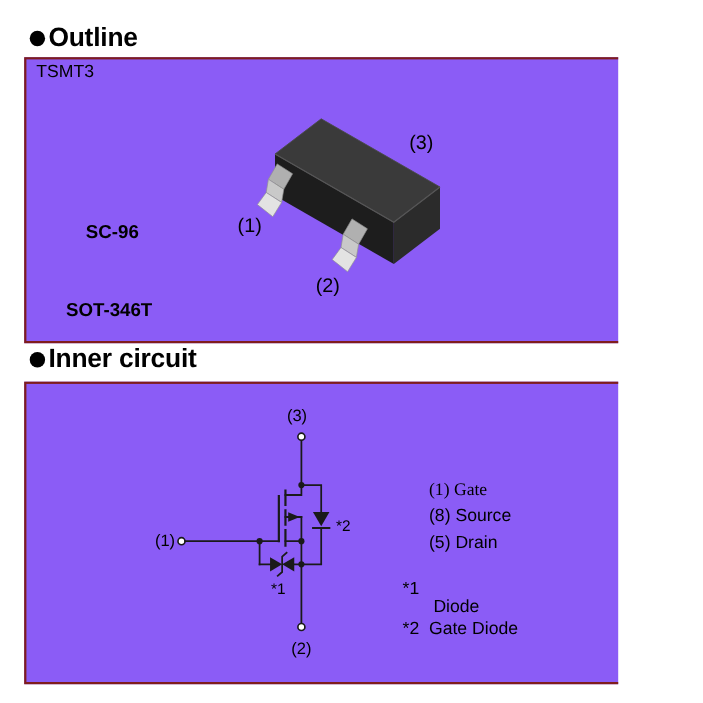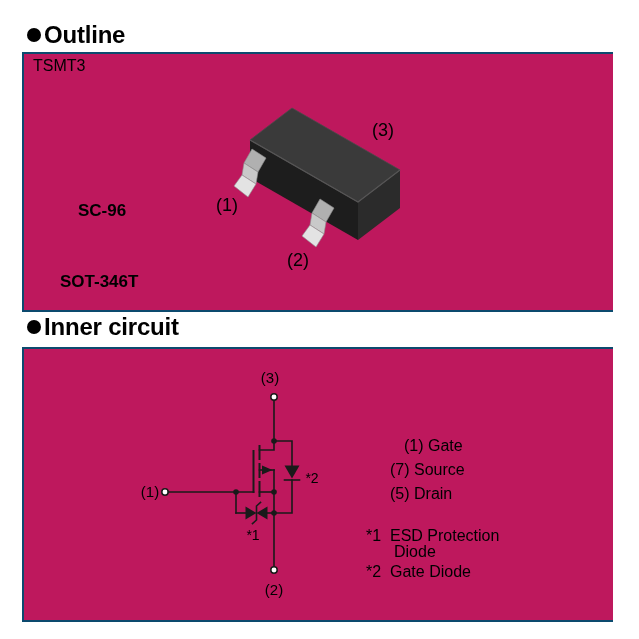--- a/index.html
+++ b/index.html
@@ -1,21 +1,21 @@
 <!DOCTYPE html>
 <html><head>
 <meta charset="utf-8">
 <style>
   html,body{margin:0;padding:0;background:#ffffff;}
-  #page{position:relative;width:613px;height:639px;background:#ffffff;
+  #page{position:relative;width:562px;height:639px;background:#ffffff;
         font-family:"Liberation Sans", sans-serif;color:#000;overflow:hidden;}
   .hdr{position:absolute;display:flex;align-items:center;gap:3px;}
   .hdr .dot{width:14px;height:14px;border-radius:50%;background:#000;flex:0 0 auto;}
   .hdr .txt{font-size:24px;font-weight:bold;letter-spacing:-0.2px;line-height:1;}
-  .panel{position:absolute;border:2px solid #0c4a6e;background:#be185d;}
+  .panel{position:absolute;border:2px solid #7f1d1d;background:#8b5cf6;}
   .lbl{position:absolute;white-space:nowrap;line-height:1.15;}
   .ctr{transform:translate(-50%,-50%);}
   .f14{font-size:14px;}
   .f15{font-size:15px;}
   .f16{font-size:16px;}
   .f17{font-size:17px;font-weight:bold;}
   .f18{font-size:18px;}
   svg{position:absolute;left:0;top:0;}
   .cw{stroke:#1a1a1a;stroke-width:1.6;fill:none;stroke-linecap:square;}
   .cw2{stroke:#1a1a1a;stroke-width:2;fill:none;stroke-linecap:square;}
@@ -117,23 +117,22 @@
         <circle class="term" cx="250" cy="221" r="3.2"></circle>
       </g>
     </svg>
 
     <span class="lbl f15 ctr" style="left:246px;top:29px;">(3)</span>
     <span class="lbl f15 ctr" style="left:126px;top:143px;">(1)</span>
     <span class="lbl f15 ctr" style="left:250px;top:241px;">(2)</span>
     <span class="lbl f14 ctr" style="left:229px;top:186px;">*1</span>
     <span class="lbl f14 ctr" style="left:288px;top:129px;">*2</span>
 
-    <span class="lbl f16" style="left:380px;top:88px;">(1) Gate</span>
-    <span class="lbl f16" style="left:366px;top:112px;">(7) Source</span>
+    <span class="lbl f16" style="left:366px;top:88px;font-family:Liberation Serif, serif;">(1) Gate</span>
+    <span class="lbl f16" style="left:366px;top:112px;">(8) Source</span>
     <span class="lbl f16" style="left:366px;top:136px;">(5) Drain</span>
     <span class="lbl f16" style="left:342px;top:178px;">*1</span>
-    <span class="lbl f16" style="left:366px;top:178px;">ESD Protection</span>
     <span class="lbl f16" style="left:370px;top:194px;">Diode</span>
     <span class="lbl f16" style="left:342px;top:214px;">*2</span>
     <span class="lbl f16" style="left:366px;top:214px;">Gate Diode</span>
   </div>
 
 </div>
 
 </body></html>

